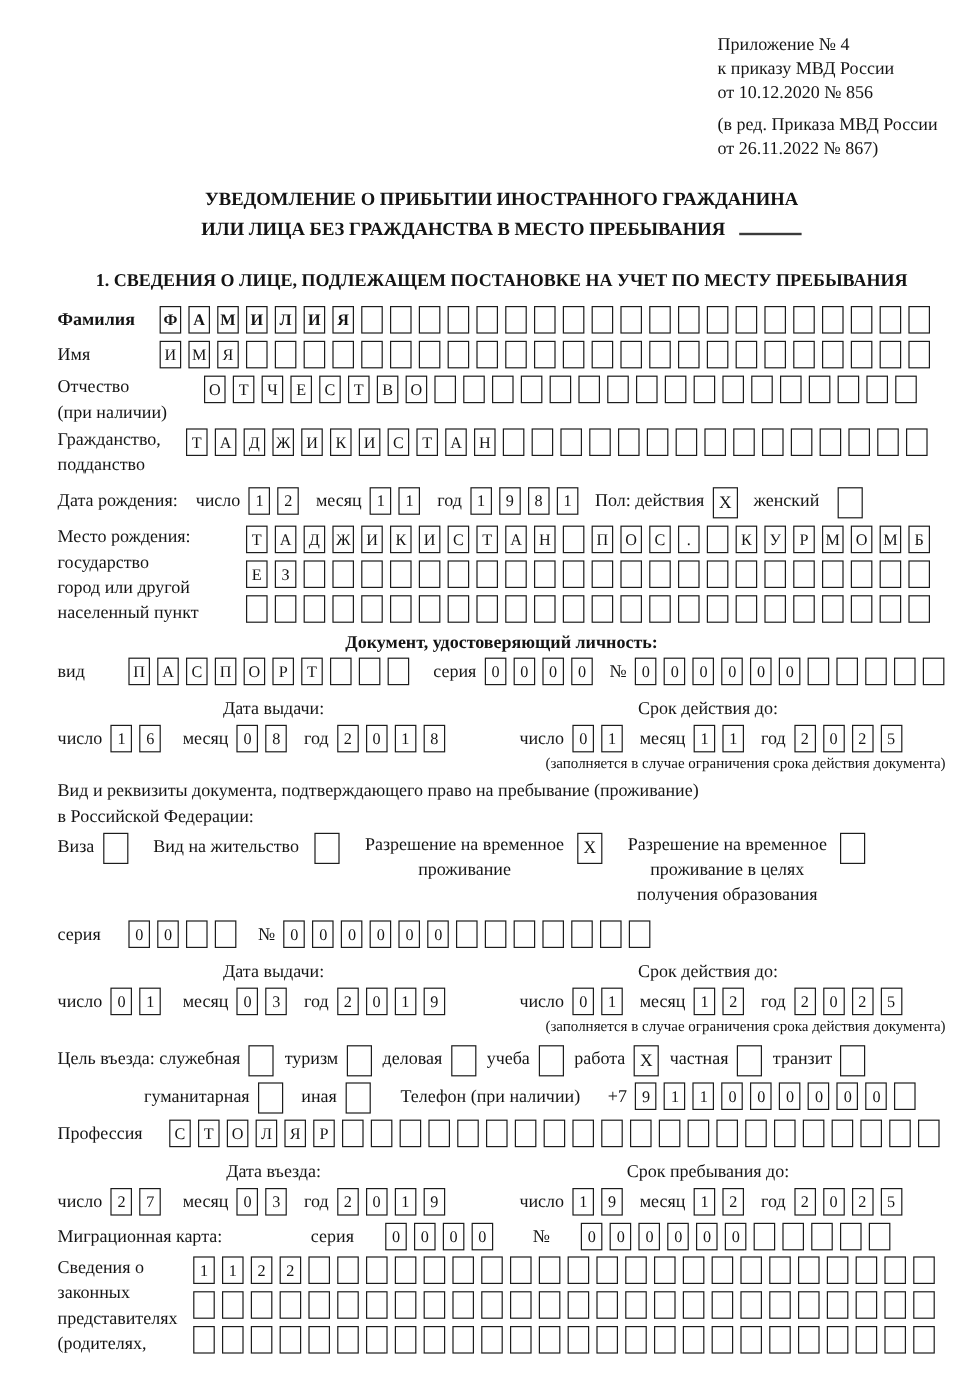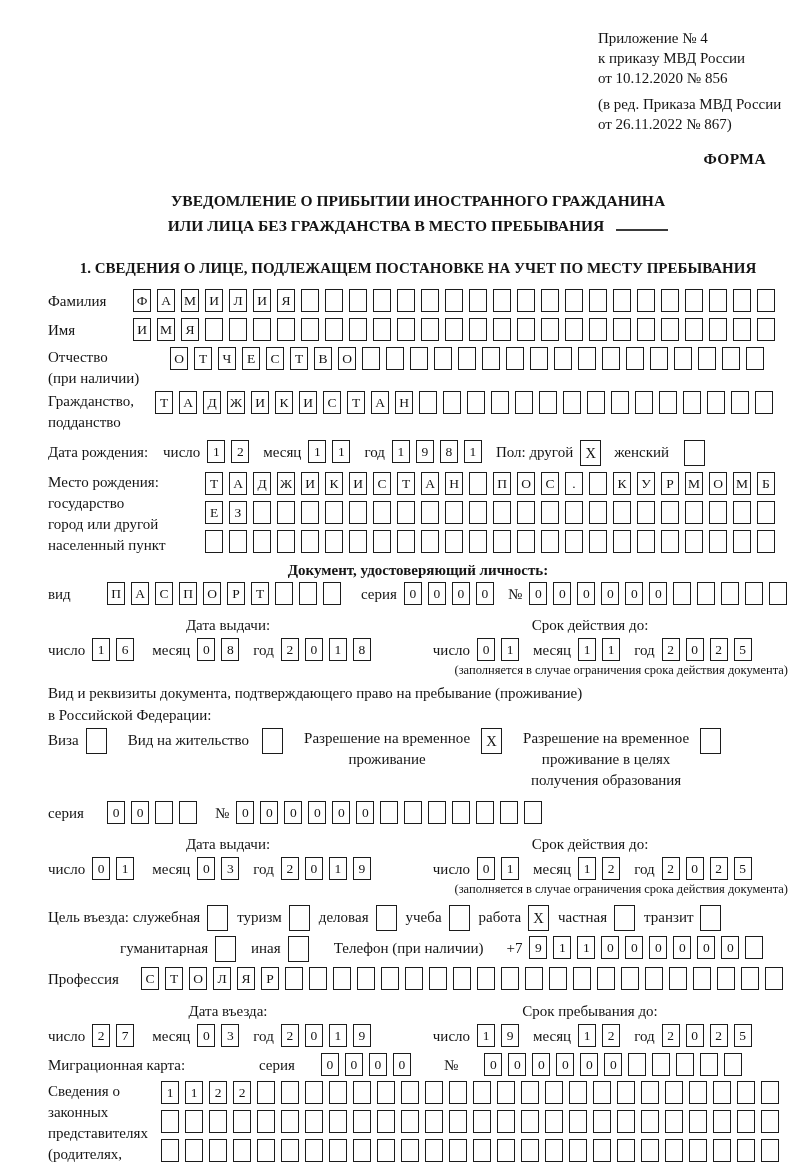--- a/index.html
+++ b/index.html
@@ -47,31 +47,30 @@
 
 <div class="page">
   <div class="top-right">
     <div>Приложение № 4</div>
     <div>к приказу МВД России</div>
     <div>от 10.12.2020 № 856</div>
     <div class="rev">(в ред. Приказа МВД России</div>
     <div>от 26.11.2022 № 867)</div>
   </div>
 
-  <div class="forma">ФОРМА</div>
 
   <div class="title">
     <div>УВЕДОМЛЕНИЕ О ПРИБЫТИИ ИНОСТРАННОГО ГРАЖДАНИНА</div>
     <div><span>ИЛИ ЛИЦА БЕЗ ГРАЖДАНСТВА В МЕСТО ПРЕБЫВАНИЯ</span><span class="blankline"></span></div>
   </div>
 
   <div class="section-heading">1. СВЕДЕНИЯ О ЛИЦЕ, ПОДЛЕЖАЩЕМ ПОСТАНОВКЕ НА УЧЕТ ПО МЕСТУ ПРЕБЫВАНИЯ</div>
 
   <div>
-      <div class="fline" style="margin-top: 0px;">
+      <div class="fline" style="margin-top: 0px; font-weight: bold;">
         <span class="lbl" style="flex: 0 0 78px; width: 78px;">Фамилия</span>
         <span class="cells">
           <span class="cell">Ф</span>
           <span class="cell">А</span>
           <span class="cell">М</span>
           <span class="cell">И</span>
           <span class="cell">Л</span>
           <span class="cell">И</span>
           <span class="cell">Я</span>
           <span class="cell"></span>
@@ -208,21 +207,21 @@
           <span class="cell">1</span>
           <span class="cell">1</span>
         </span>
         <span class="lbl">год</span>
         <span class="cells">
           <span class="cell">1</span>
           <span class="cell">9</span>
           <span class="cell">8</span>
           <span class="cell">1</span>
         </span>
-        <span class="lbl">Пол: другой</span>
+        <span class="lbl">Пол: действия</span>
         <span class="cbox">X</span>
         <span class="sp" style="width: 4px;"></span>
         <span class="lbl">женский</span>
         <span class="sp" style="width: 8px;"></span>
         <span class="cbox"></span>
       </div>
       <div class="fline" style="margin-top: 6px;">
         <span class="stack" style="flex: 0 0 150px; width: 150px;">
           <span class="stack-line">Место рождения:</span>
           <span class="stack-line">государство</span>

